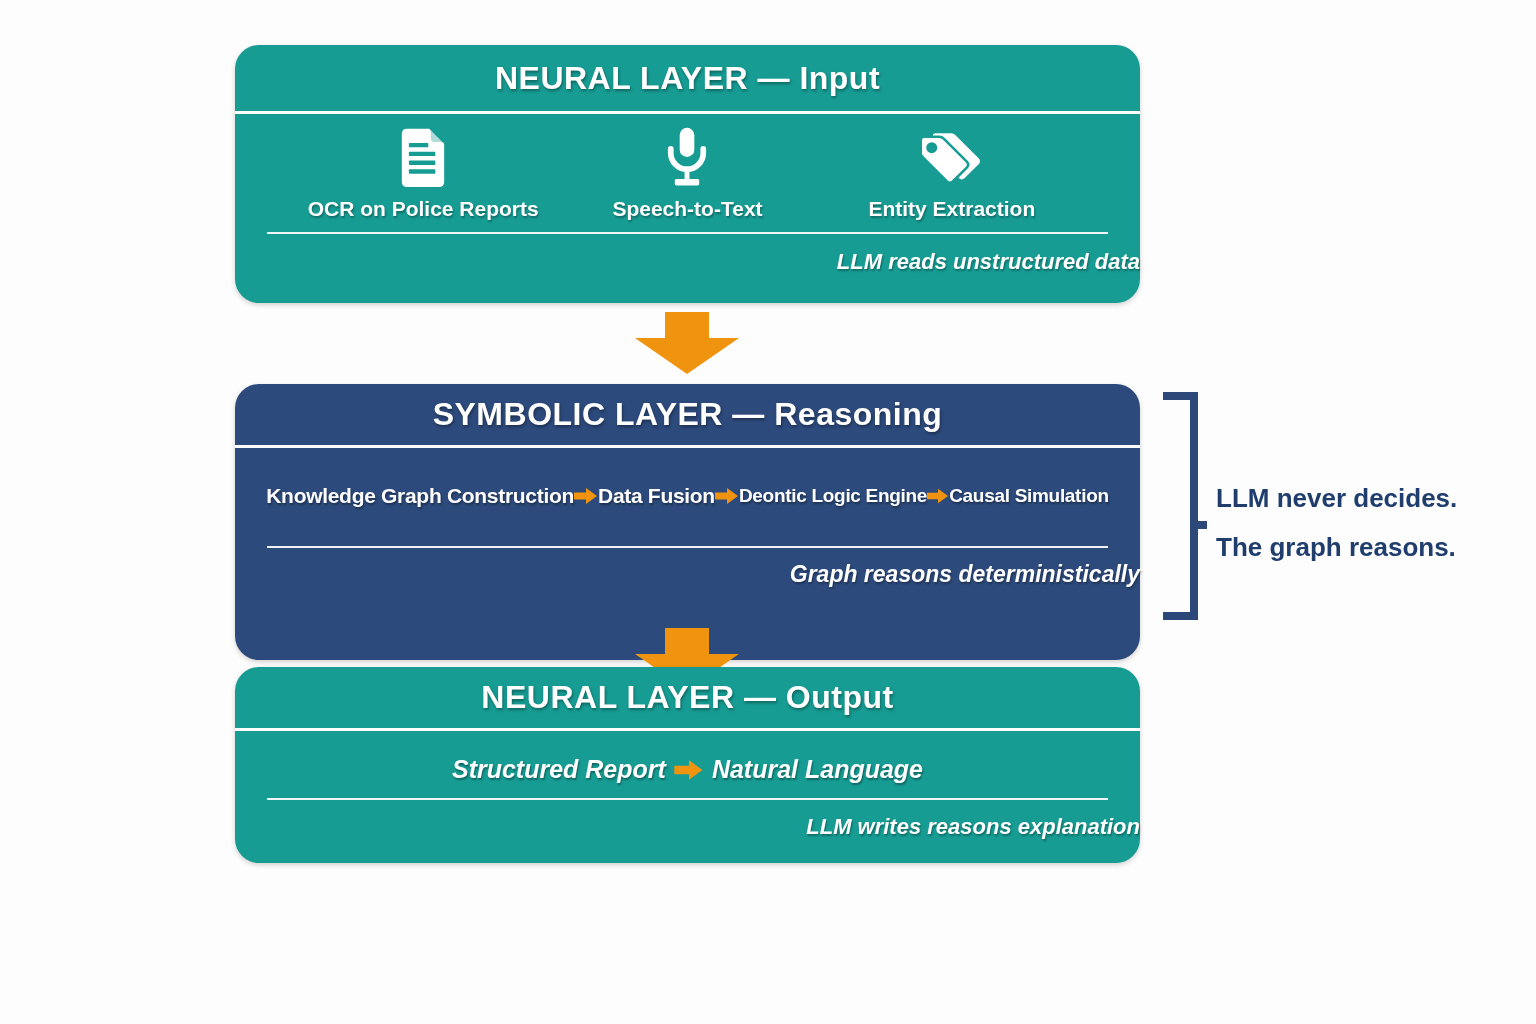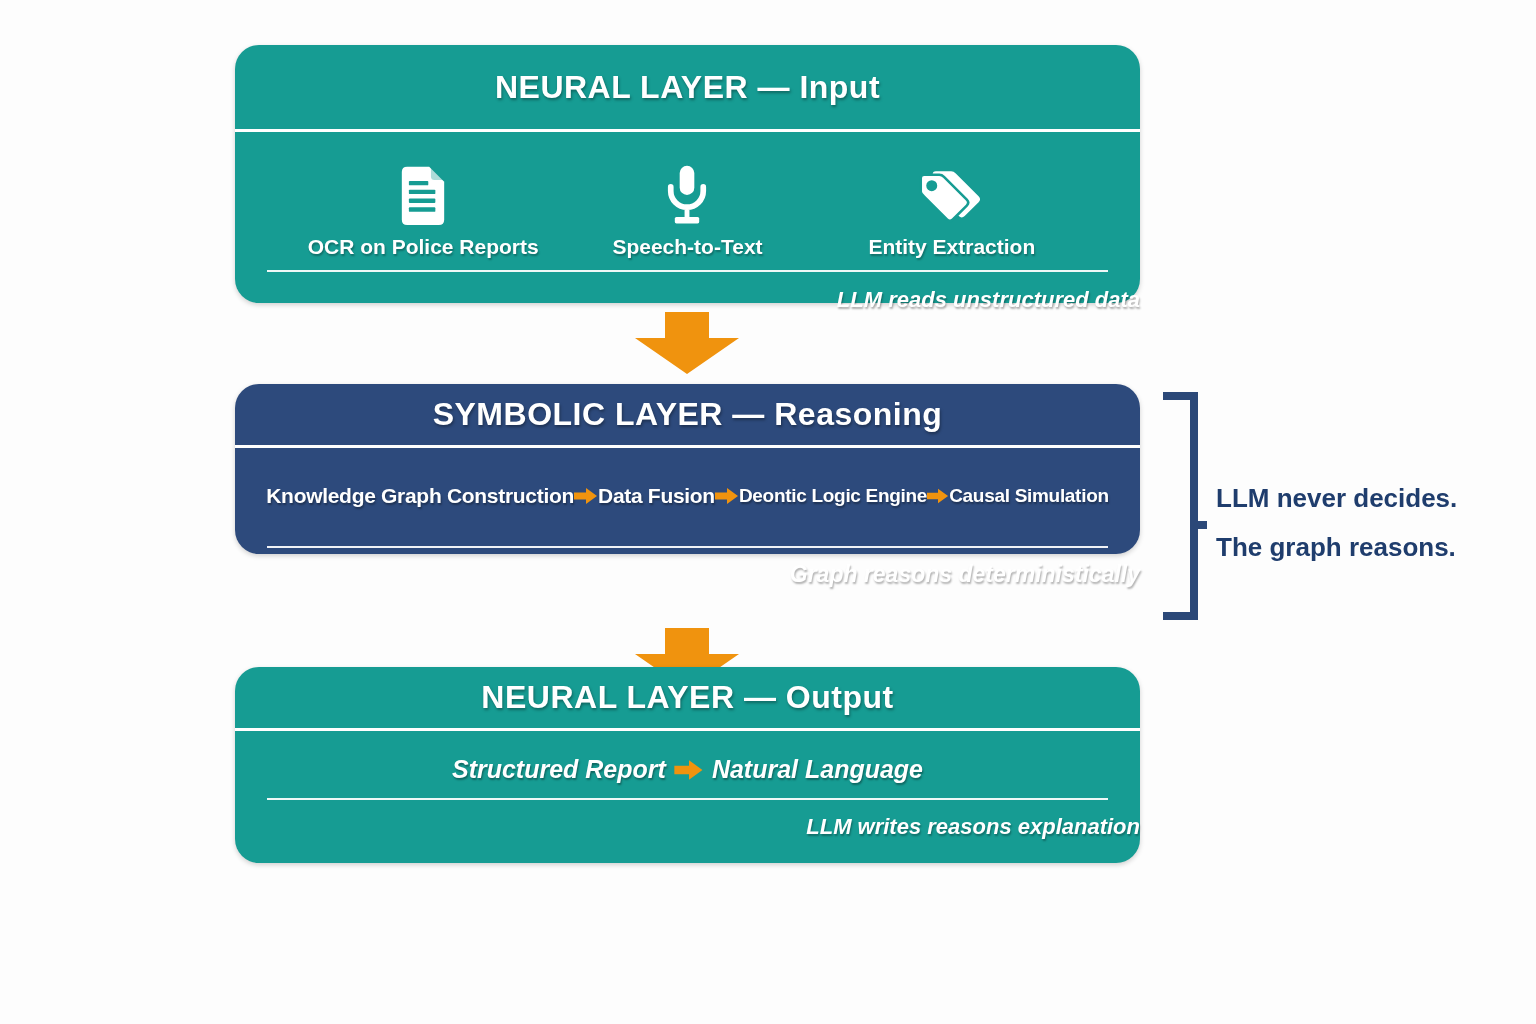--- a/index.html
+++ b/index.html
@@ -22,27 +22,27 @@
   .teal { background: #169c93; }
   .navy { background: #2d4a7c; }
   .layer-title {
     display: flex; align-items: center; justify-content: center;
     font-weight: bold;
     font-size: 32px;
     letter-spacing: .5px;
     border-bottom: 3px solid #ffffff;
     text-shadow: 1px 2px 3px rgba(0,0,0,.35);
   }
-  .t-input  .layer-title { height: 87px; }
+  .t-input  .layer-title { height: 69px; }
   .t-reason .layer-title { height: 64px; }
   .t-output .layer-title { height: 64px; }
 
   .io-row {
     display: flex;
-    padding: 32px 56px 0;
+    padding: 12px 56px 0;
   }
   .io-col { flex: 1; display: flex; flex-direction: column; align-items: center; }
   .io-icon { height: 62px; display: flex; align-items: center; justify-content: center; }
   .io-label {
     margin-top: 9px;
     font-size: 21px;
     font-weight: bold;
     text-shadow: 1px 2px 2px rgba(0,0,0,.3);
     white-space: nowrap;
   }
@@ -137,21 +137,21 @@
   <div class="divider"></div>
   <div class="layer-sub">LLM reads unstructured data</div>
 </div>
 
 <div class="flow-arrow" style="top:312px;">
   <svg class="arrow-svg" width="104" height="62" viewBox="0 0 104 62">
     <polygon points="30,0 74,0 74,26 104,26 52,62 0,26 30,26" fill="#f0930e"></polygon>
   </svg>
 </div>
 
-<div class="layer navy t-reason" style="top:384px; height:170px;">
+<div class="layer navy t-reason" style="top:384px; height:276px;">
   <div class="layer-title">SYMBOLIC LAYER — Reasoning</div>
 
   <div class="pipeline">
     <span class="step-lg">Knowledge Graph Construction</span>
     <svg class="arrow-svg" width="24" height="18" viewBox="0 0 24 18">
       <polygon points="0,5.5 12,5.5 12,1 23,9 12,17 12,12.5 0,12.5" fill="#f0930e"></polygon>
     </svg>
     <span class="step-lg">Data Fusion</span>
     <svg class="arrow-svg" width="24" height="18" viewBox="0 0 24 18">
       <polygon points="0,5.5 12,5.5 12,1 23,9 12,17 12,12.5 0,12.5" fill="#f0930e"></polygon>

